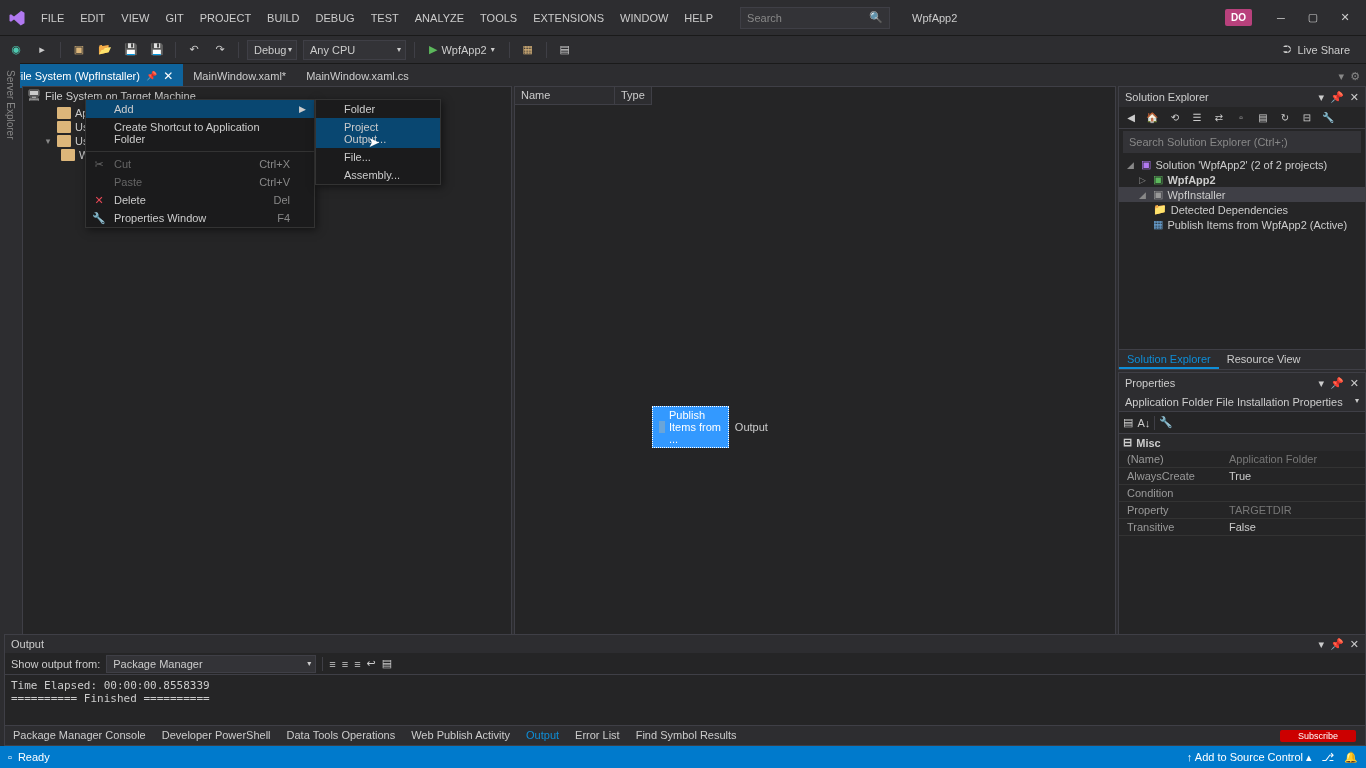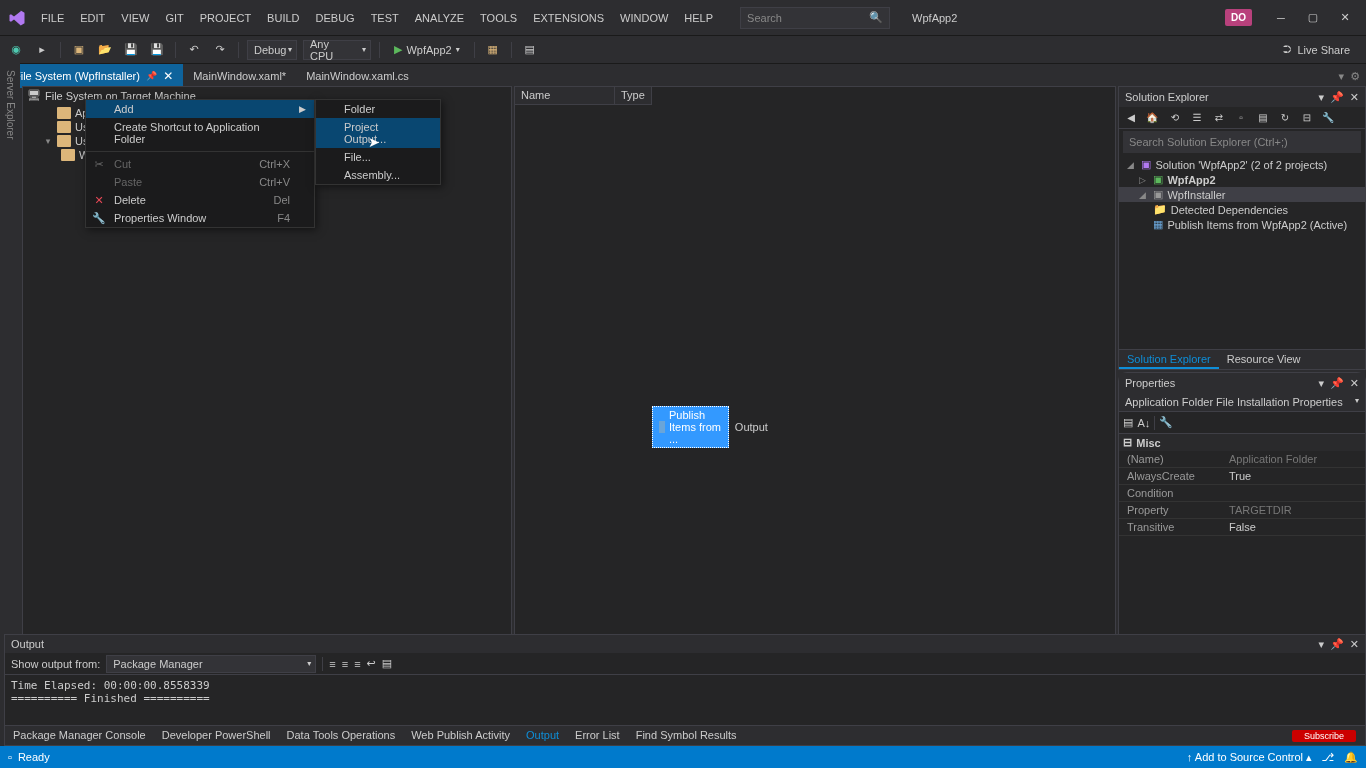--- a/index.html
+++ b/index.html
@@ -79,21 +79,21 @@
 .sln-tree { flex:1; padding:2px 0; }
 .sln-item { display:flex; align-items:center; padding:1px 0 1px 8px; gap:4px; }
 .sln-item.l1 { padding-left:20px; }
 .sln-item.l2 { padding-left:34px; }
 .sln-item.selected { background:#3f3f46; }
 .sln-toggle { width:10px; font-size:9px; color:#888; }
 .sln-tabs { height:20px; display:flex; border-top:1px solid #3f3f46; background:#2d2d30; }
 .sln-tab { padding:3px 8px; color:#ccc; cursor:pointer; }
 .sln-tab.active { color:#0e8ed8; border-bottom:2px solid #0e8ed8; }
 
-.prop-panel { flex:1; margin-top:2px;border-radius:9px; }
+.prop-panel { flex:1; margin-top:2px; }
 .prop-obj { padding:3px 6px; background:#2d2d30; border-bottom:1px solid #3f3f46; color:#ccc; position:relative; }
 .prop-obj::after { content:"▾"; position:absolute; right:6px; font-size:8px; }
 .prop-tb { height:22px; display:flex; align-items:center; gap:4px; padding:0 4px; border-bottom:1px solid #3f3f46; }
 .prop-grid { flex:1; }
 .prop-cat { background:#2a2a2c; padding:2px 4px; display:flex; align-items:center; gap:4px; font-weight:bold; }
 .prop-row { display:flex; border-bottom:1px solid #333; }
 .prop-name { width:104px; padding:2px 8px; color:#999; }
 .prop-name.selected { background:#3f3f46; color:#ccc; }
 .prop-val { flex:1; padding:2px 6px; color:#ccc; }
 .prop-val.dim { color:#777; }
@@ -107,21 +107,21 @@
 .out-tb .src-select { height:18px; width:210px; background:#333337; border:1px solid #3f3f46; color:#ccc; padding:0 18px 0 6px; position:relative; display:flex; align-items:center; }
 .out-tb .src-select::after { content:"▾"; position:absolute; right:4px; font-size:8px; }
 .out-body { flex:1; padding:4px 6px; font-family:Consolas,monospace; font-size:11px; color:#ccc; white-space:pre; overflow:hidden; }
 .bottom-tabs { height:20px; display:flex; gap:0; border-top:1px solid #3f3f46; background:#2d2d30; }
 .bottom-tab { padding:3px 8px; color:#ccc; cursor:pointer; }
 .bottom-tab.active { color:#0e8ed8; }
 
 
 .status { position:absolute; left:0; right:0; bottom:0; height:22px; background:#007acc; display:flex; align-items:center; padding:0 8px; color:#fff; }
 .status .right { margin-left:auto; display:flex; align-items:center; gap:10px; }
-.sub-badge { background:#cc0000; color:#fff; padding:1px 12px; font-size:9px; border-radius:2px; position:absolute; right:10px; bottom:26px; }
+.sub-badge { background:#cc0000; color:#fff; padding:1px 18px; font-size:9px; border-radius:2px; position:absolute; right:10px; bottom:26px; }
 </style>
 </head>
 <body>
 
 <div class="titlebar">
   <svg class="logo" viewBox="0 0 24 24">
       <path fill="#b179f1" d="M17 2l5 3v14l-5 3-9-8-4 3-2-1V8l2-1 4 3 9-7z"></path>
     </svg>
   <div class="menu">
     <span>FILE</span>
@@ -161,21 +161,21 @@
   <span class="tb-btn" style="color:#dcb67a">📂</span>
   <span class="tb-btn" style="color:#75beff">💾</span>
   <span class="tb-btn" style="color:#75beff">💾</span>
   <span class="tb-sep"></span>
   <span class="tb-btn">↶</span>
   <span class="tb-btn">↷</span>
   <span class="tb-sep"></span>
   <div class="tb-select" style="width:50px">
       <span>Debug</span>
     </div>
-  <div class="tb-select" style="width:68px">
+  <div class="tb-select" style="width:103px">
       <span>Any CPU</span>
     </div>
   <span class="tb-sep"></span>
   <div class="tb-start">
     <span class="tri">▶</span>
     <span>WpfApp2</span>
     <span style="font-size:8px">▾</span>
   </div>
   <span class="tb-sep"></span>
   <span class="tb-btn" style="color:#dcb67a">▦</span>

